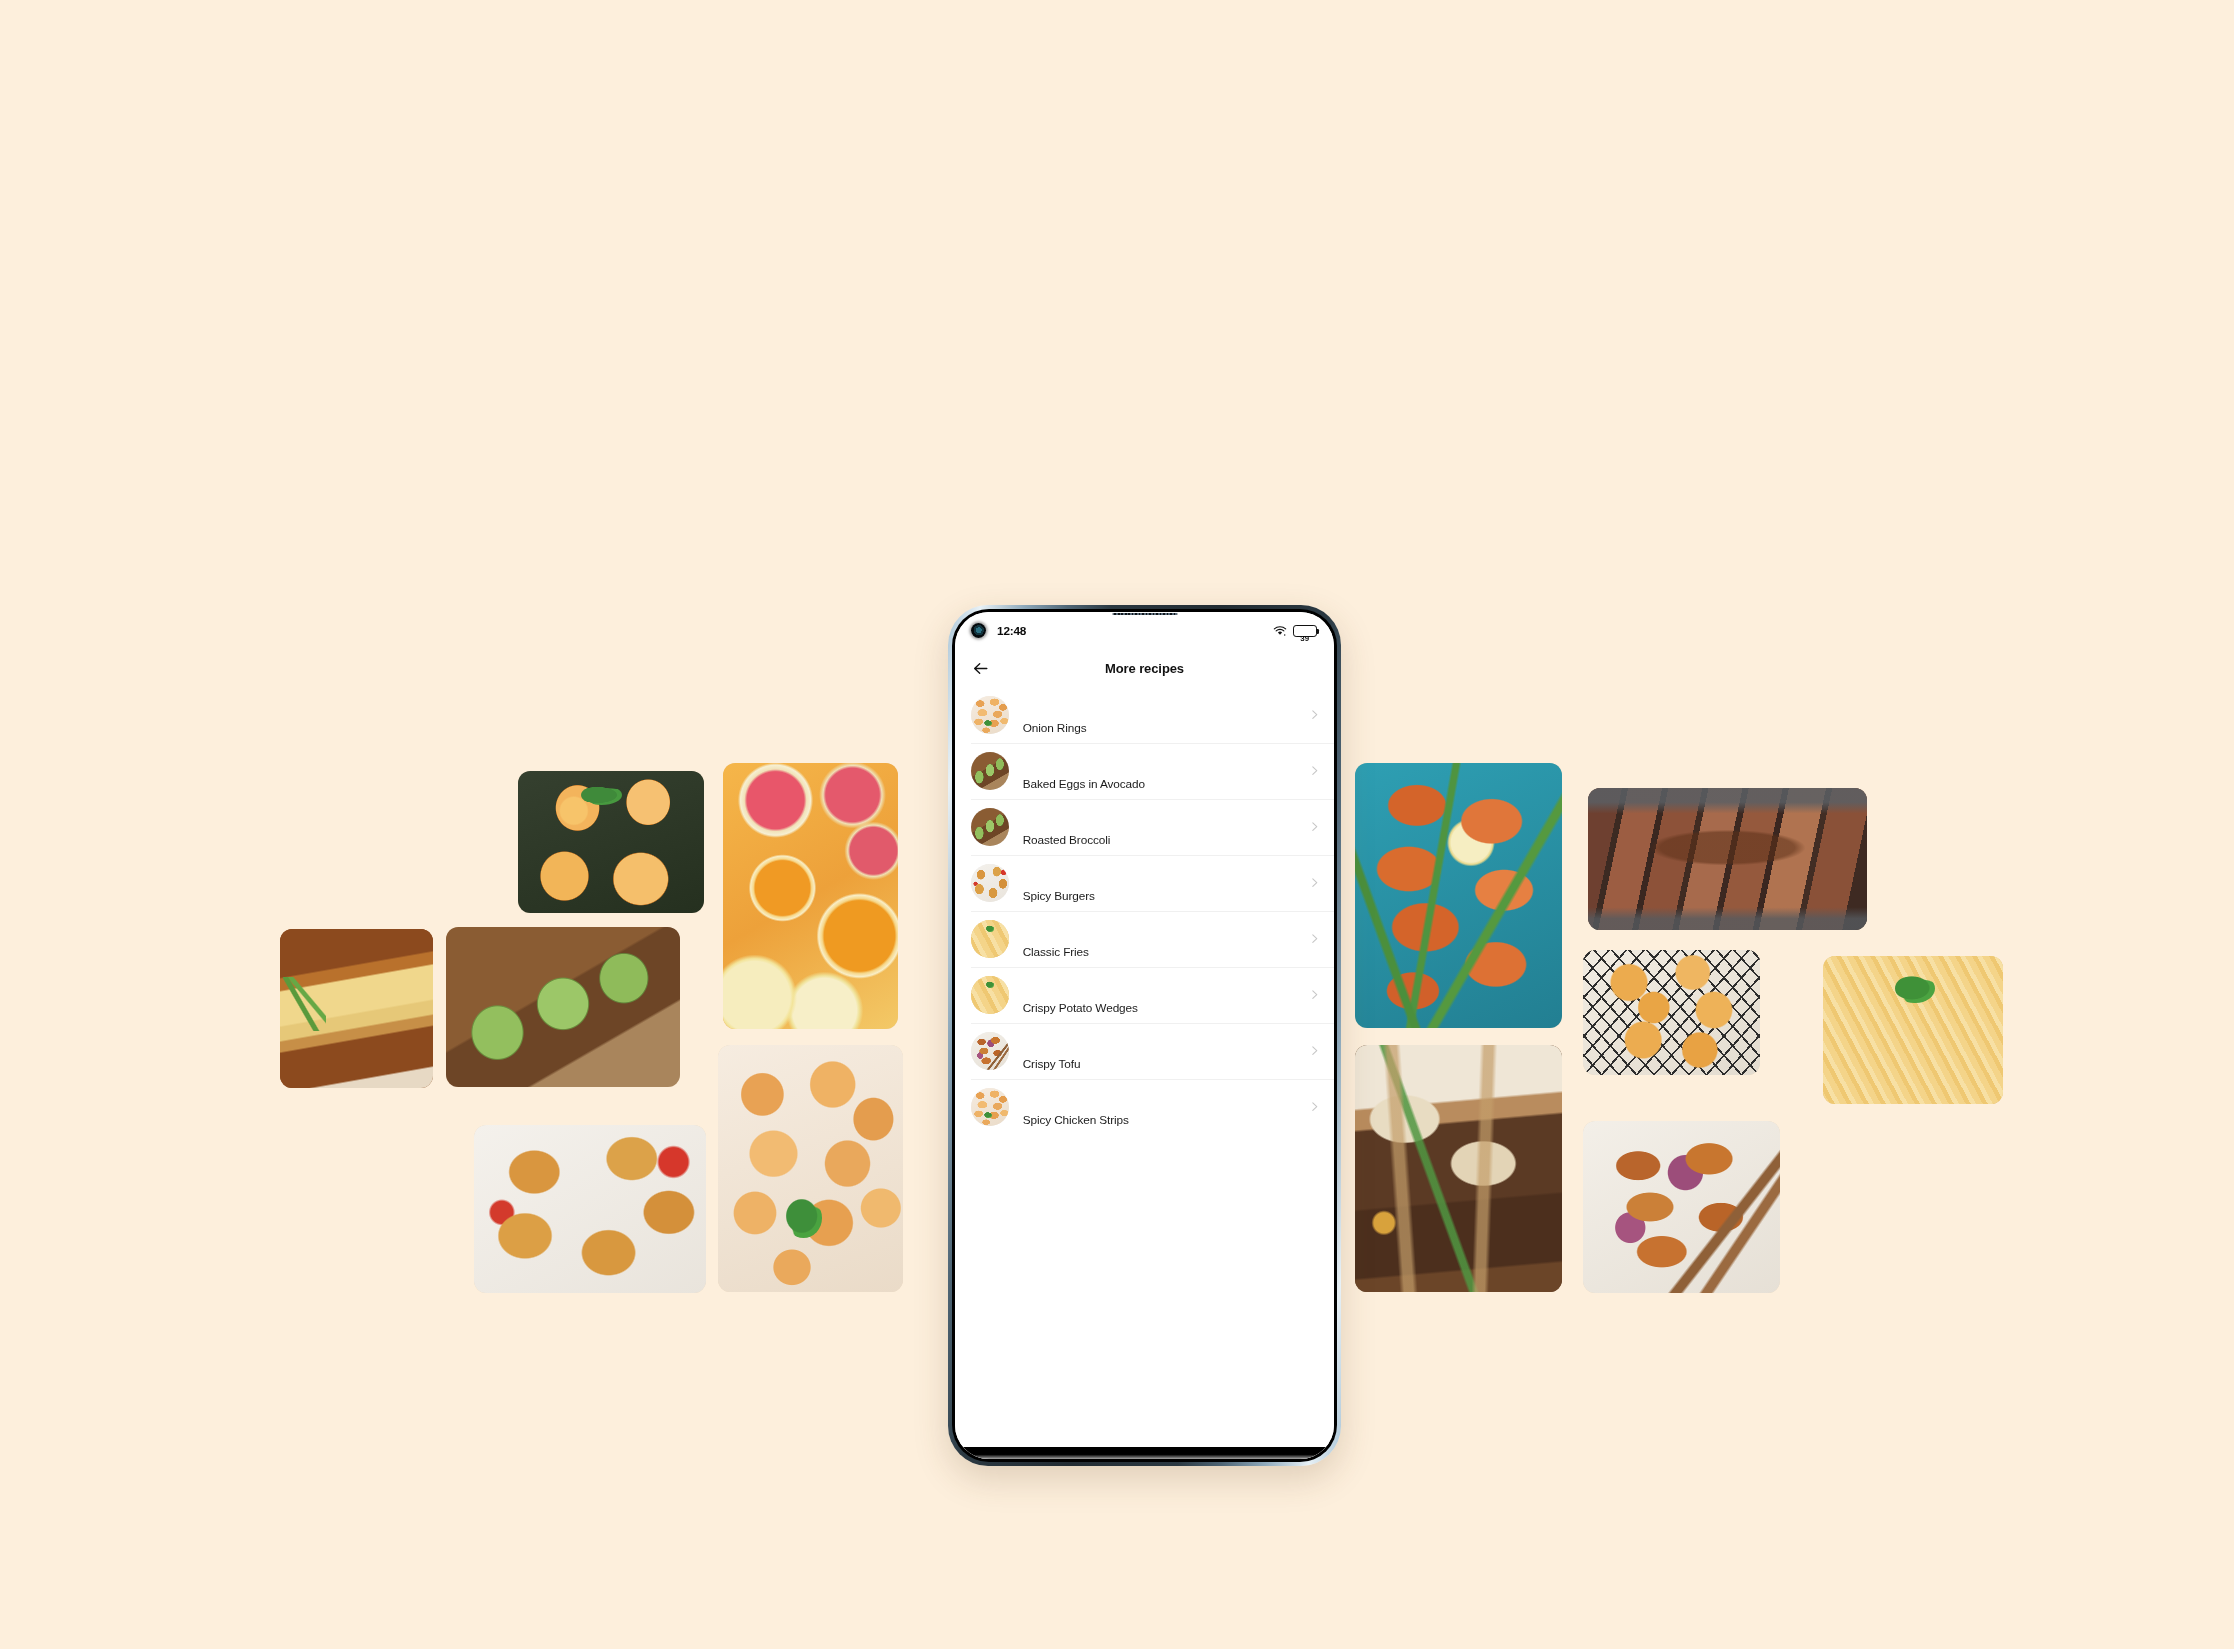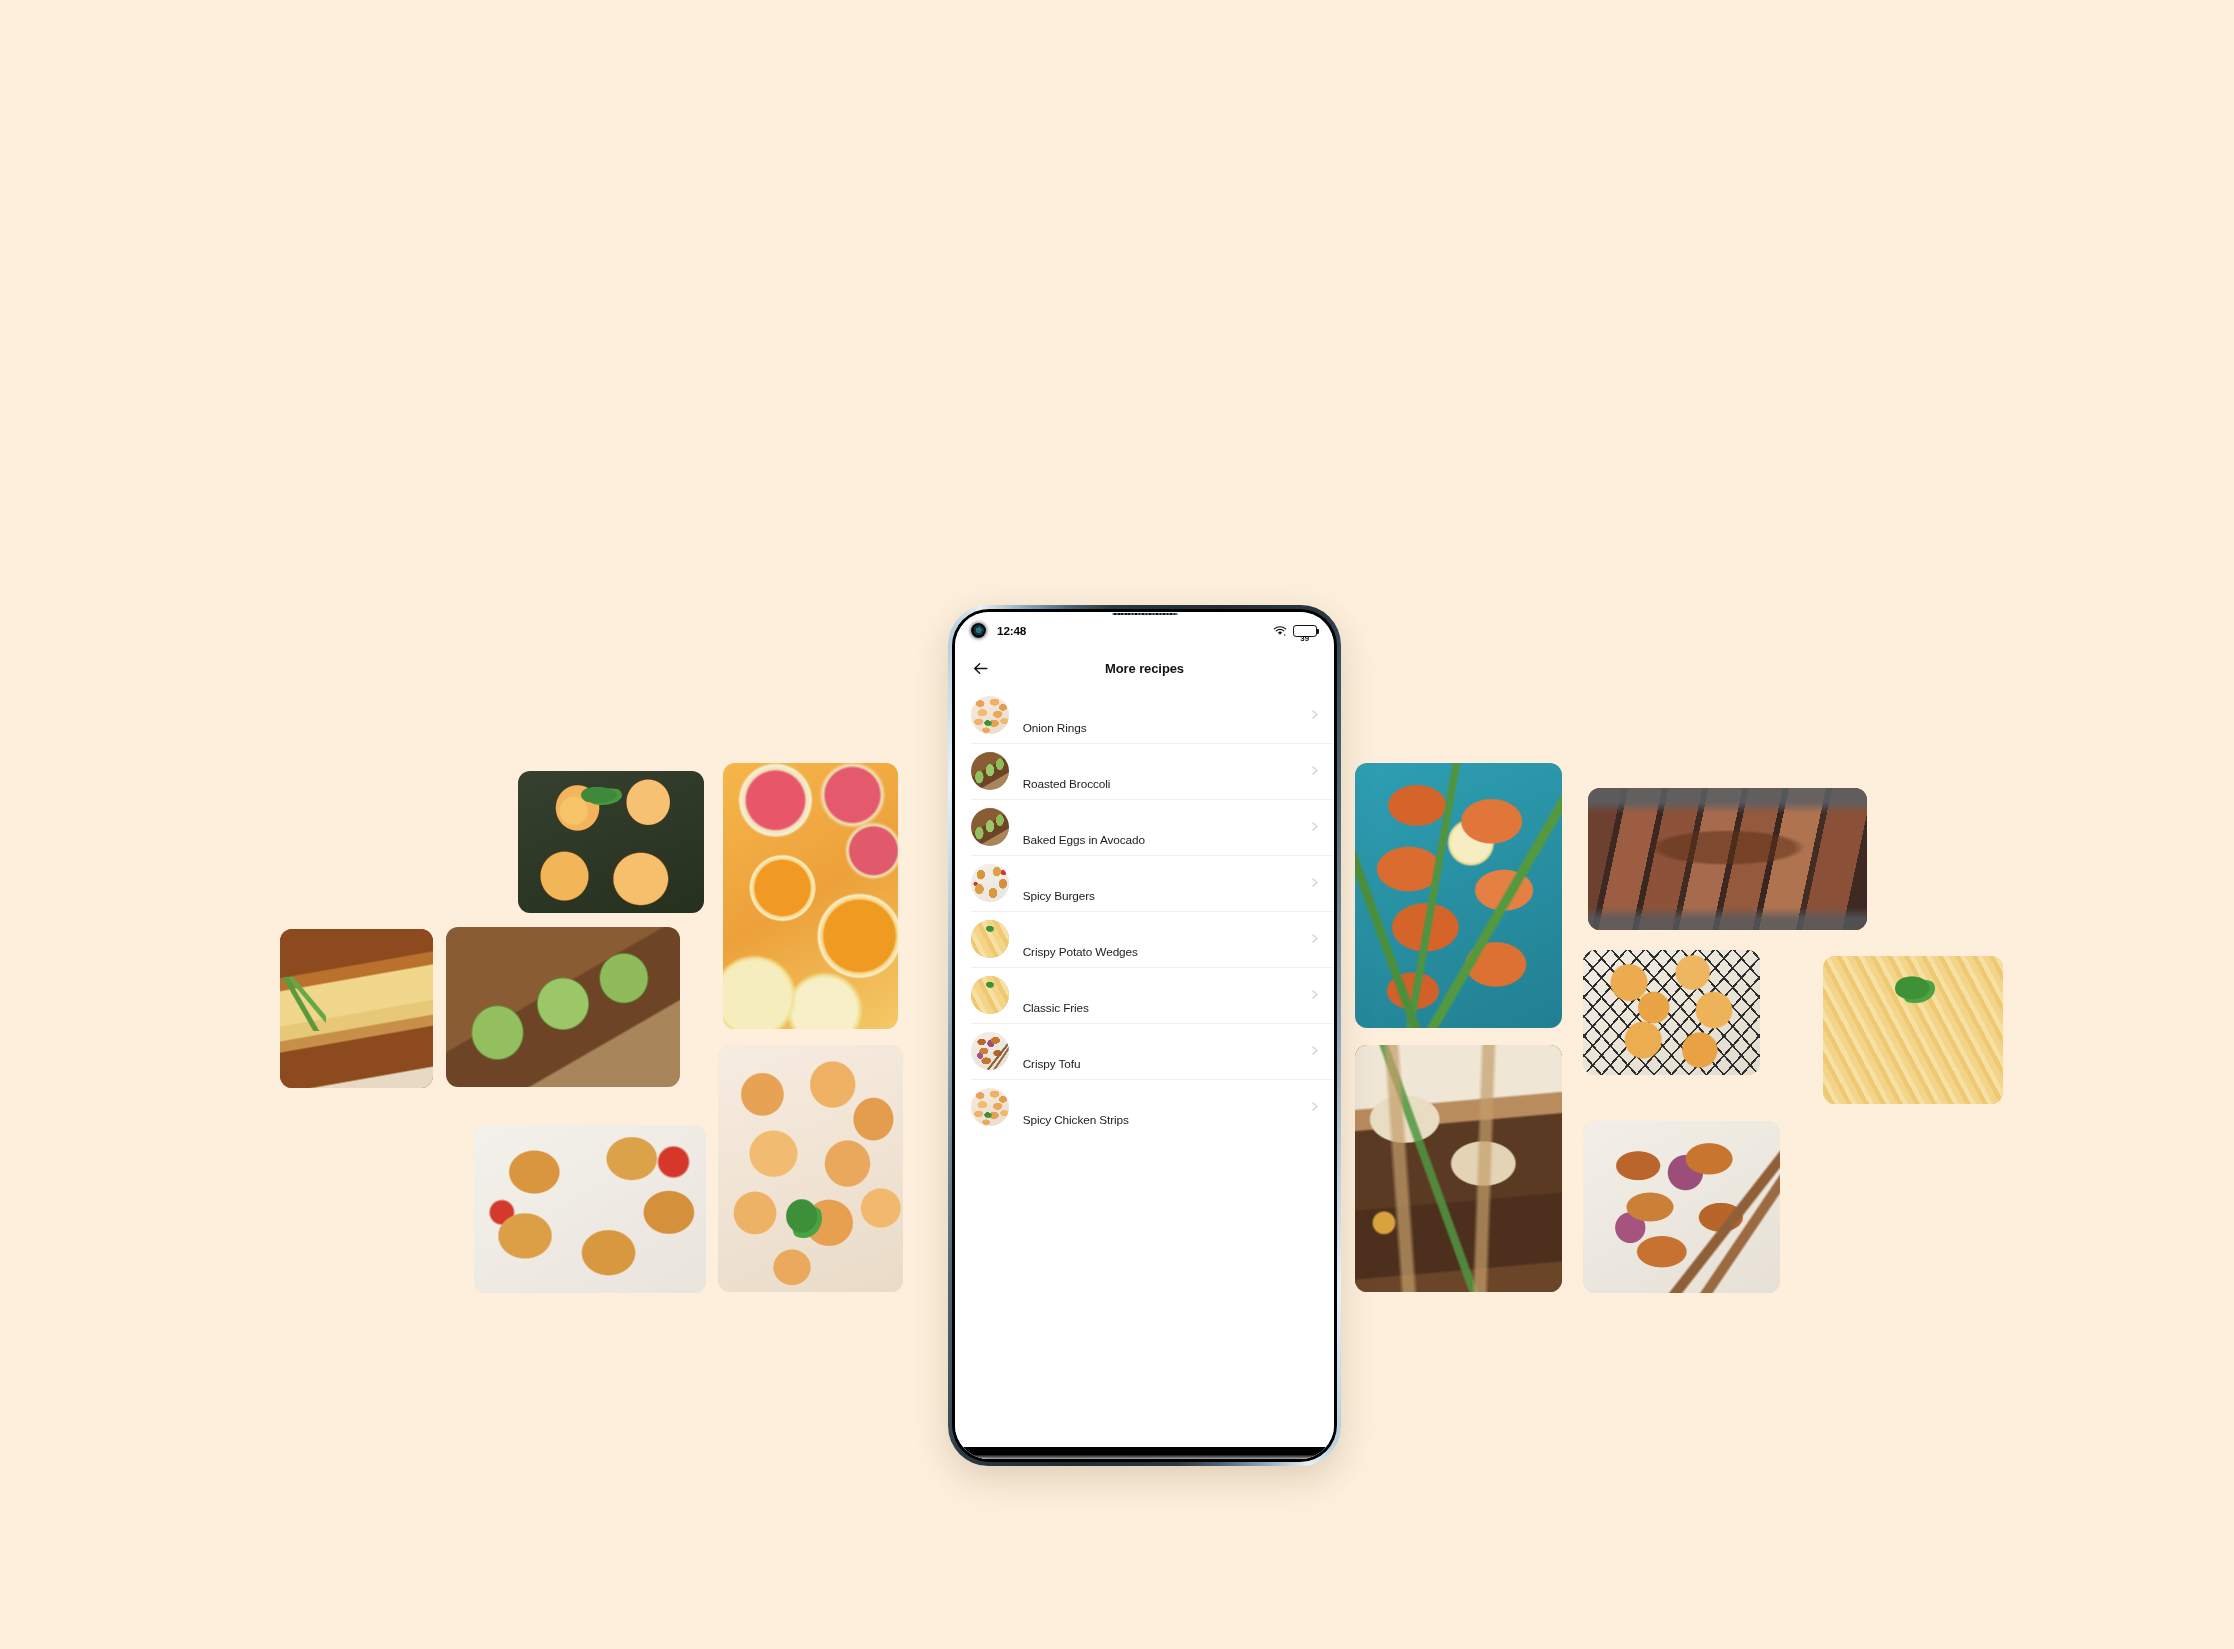--- a/index.html
+++ b/index.html
@@ -509,57 +509,57 @@
               </div>
               <div class="recipe-name">Onion Rings</div>
               <svg class="chev" viewBox="0 0 12 12">
                 <path d="M4 2 L8.2 6 L4 10" fill="none" stroke="#c6c6c6" stroke-width="1.1" stroke-linecap="round" stroke-linejoin="round"></path>
               </svg>
             </div>
             <div class="recipe-row">
               <div class="thumb">
                 <div class="art art-avocado"></div>
               </div>
+              <div class="recipe-name">Baked Eggs in Avocado</div>
+              <svg class="chev" viewBox="0 0 12 12">
+                <path d="M4 2 L8.2 6 L4 10" fill="none" stroke="#c6c6c6" stroke-width="1.1" stroke-linecap="round" stroke-linejoin="round"></path>
+              </svg>
+            </div>
+            <div class="recipe-row">
+              <div class="thumb">
+                <div class="art art-avocado"></div>
+              </div>
               <div class="recipe-name">Roasted Broccoli</div>
               <svg class="chev" viewBox="0 0 12 12">
                 <path d="M4 2 L8.2 6 L4 10" fill="none" stroke="#c6c6c6" stroke-width="1.1" stroke-linecap="round" stroke-linejoin="round"></path>
               </svg>
             </div>
             <div class="recipe-row">
               <div class="thumb">
-                <div class="art art-avocado"></div>
-              </div>
-              <div class="recipe-name">Baked Eggs in Avocado</div>
-              <svg class="chev" viewBox="0 0 12 12">
-                <path d="M4 2 L8.2 6 L4 10" fill="none" stroke="#c6c6c6" stroke-width="1.1" stroke-linecap="round" stroke-linejoin="round"></path>
-              </svg>
-            </div>
-            <div class="recipe-row">
-              <div class="thumb">
                 <div class="art art-tacocups"></div>
               </div>
               <div class="recipe-name">Spicy Burgers</div>
               <svg class="chev" viewBox="0 0 12 12">
                 <path d="M4 2 L8.2 6 L4 10" fill="none" stroke="#c6c6c6" stroke-width="1.1" stroke-linecap="round" stroke-linejoin="round"></path>
               </svg>
             </div>
             <div class="recipe-row">
               <div class="thumb">
                 <div class="art art-fries"></div>
               </div>
+              <div class="recipe-name">Classic Fries</div>
+              <svg class="chev" viewBox="0 0 12 12">
+                <path d="M4 2 L8.2 6 L4 10" fill="none" stroke="#c6c6c6" stroke-width="1.1" stroke-linecap="round" stroke-linejoin="round"></path>
+              </svg>
+            </div>
+            <div class="recipe-row">
+              <div class="thumb">
+                <div class="art art-fries"></div>
+              </div>
               <div class="recipe-name">Crispy Potato Wedges</div>
-              <svg class="chev" viewBox="0 0 12 12">
-                <path d="M4 2 L8.2 6 L4 10" fill="none" stroke="#c6c6c6" stroke-width="1.1" stroke-linecap="round" stroke-linejoin="round"></path>
-              </svg>
-            </div>
-            <div class="recipe-row">
-              <div class="thumb">
-                <div class="art art-fries"></div>
-              </div>
-              <div class="recipe-name">Classic Fries</div>
               <svg class="chev" viewBox="0 0 12 12">
                 <path d="M4 2 L8.2 6 L4 10" fill="none" stroke="#c6c6c6" stroke-width="1.1" stroke-linecap="round" stroke-linejoin="round"></path>
               </svg>
             </div>
             <div class="recipe-row">
               <div class="thumb">
                 <div class="art art-stirfry"></div>
               </div>
               <div class="recipe-name">Crispy Tofu</div>
               <svg class="chev" viewBox="0 0 12 12">

